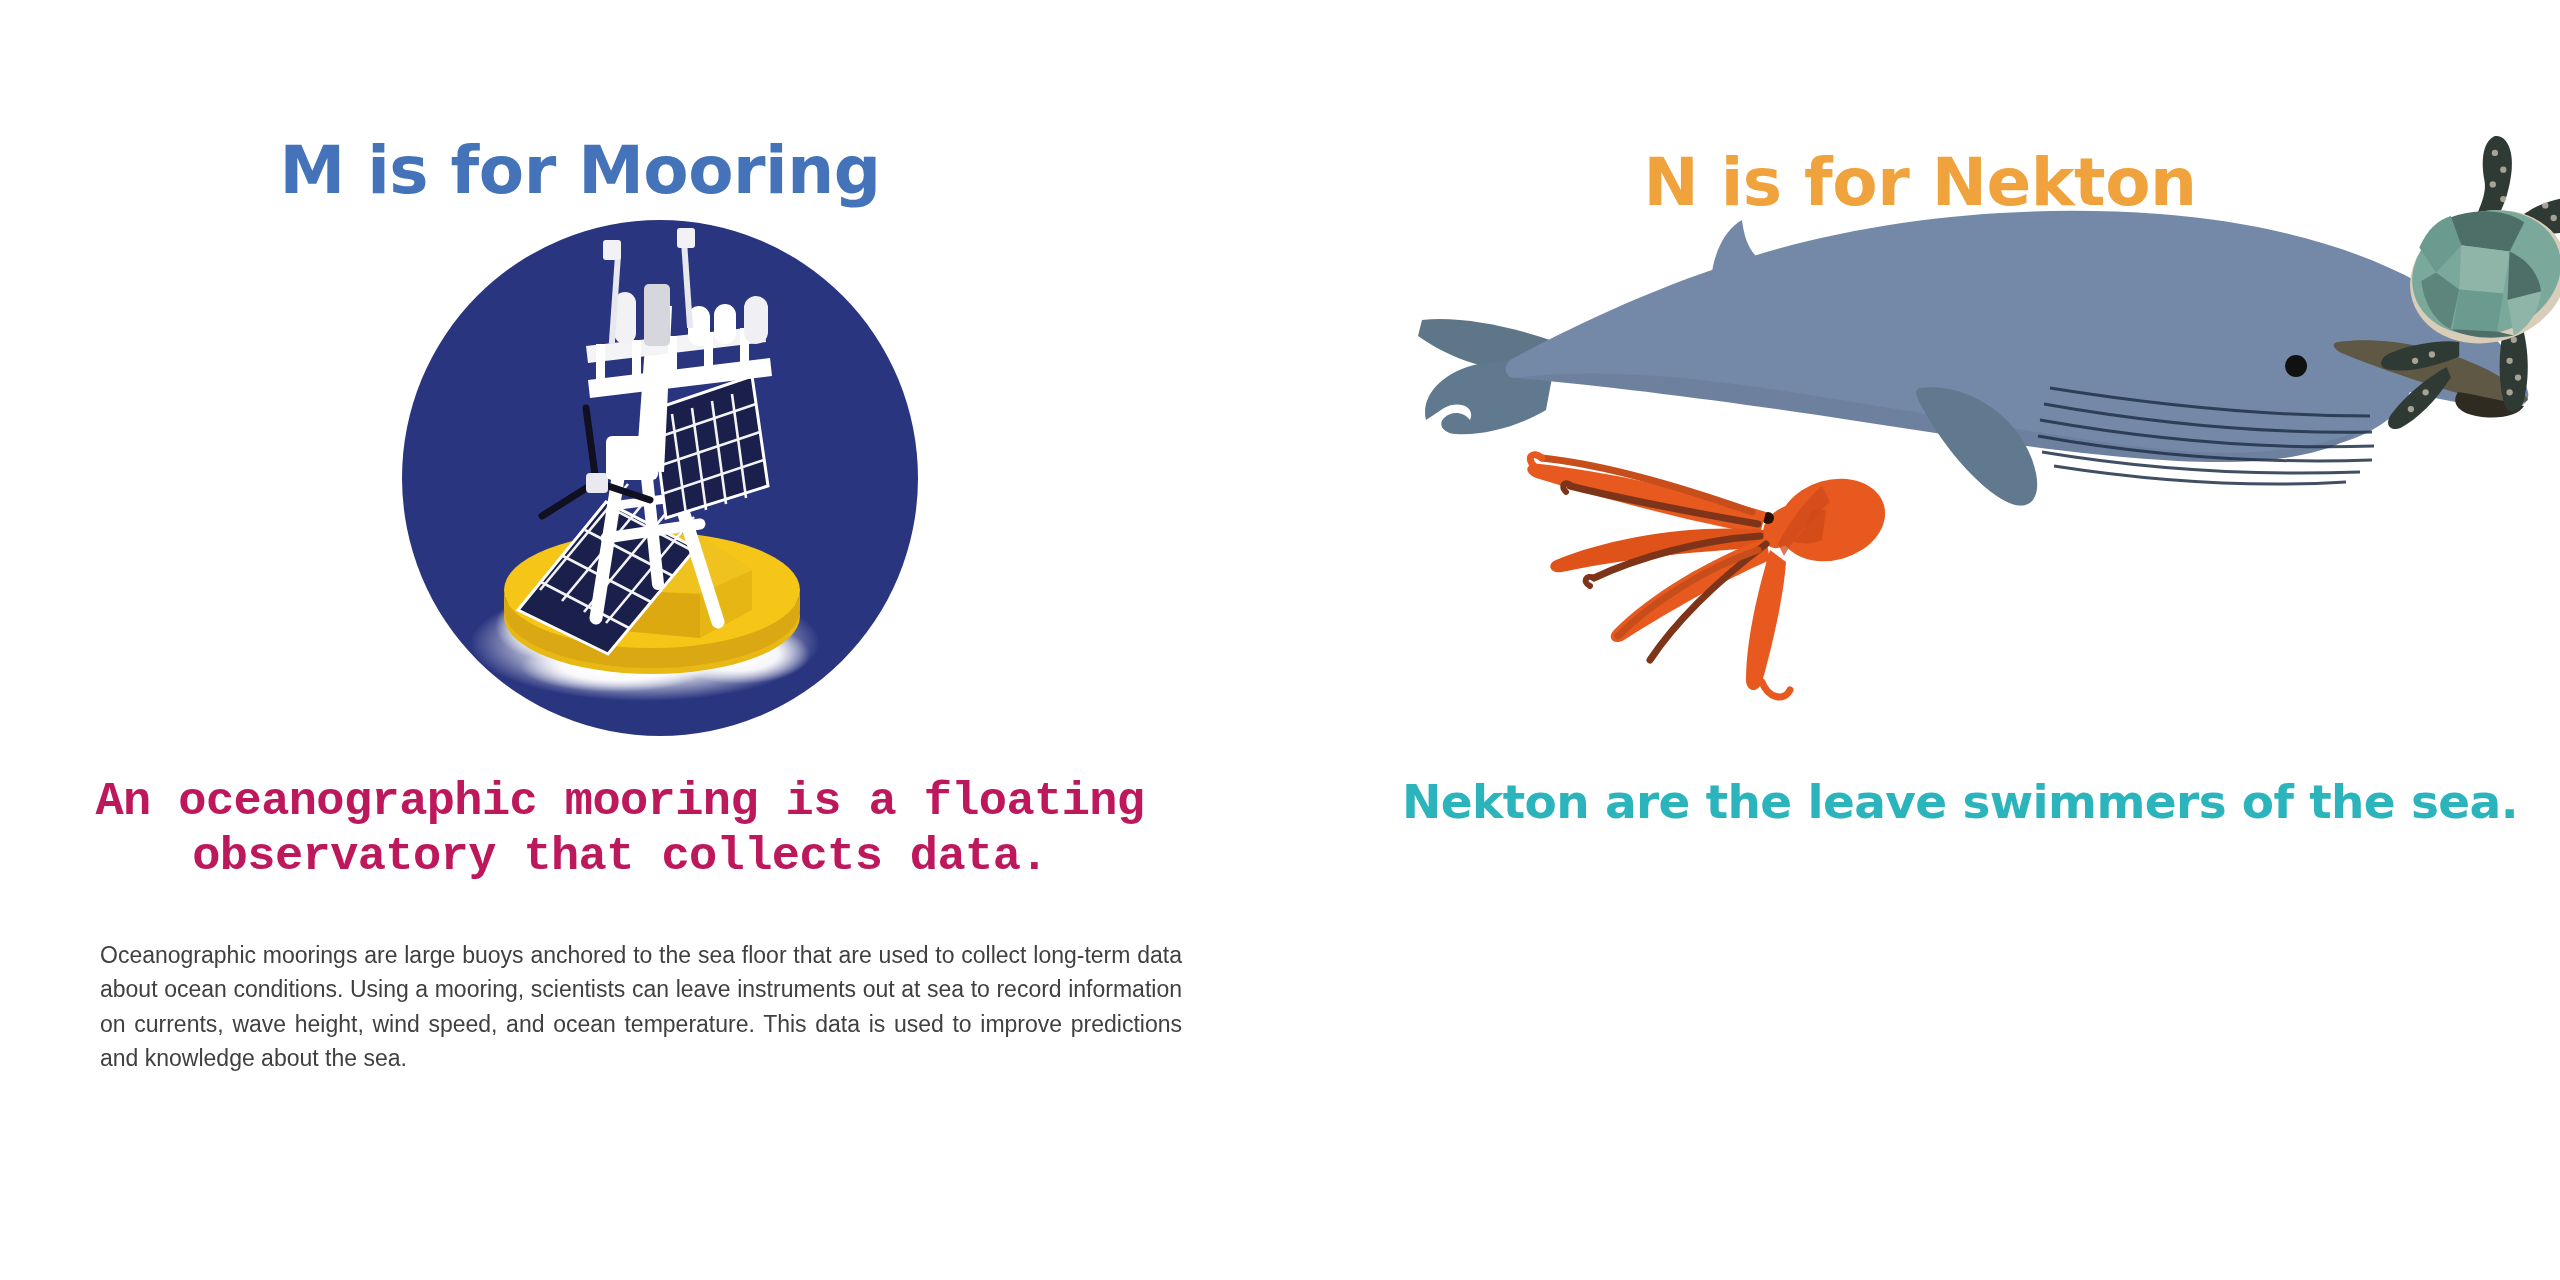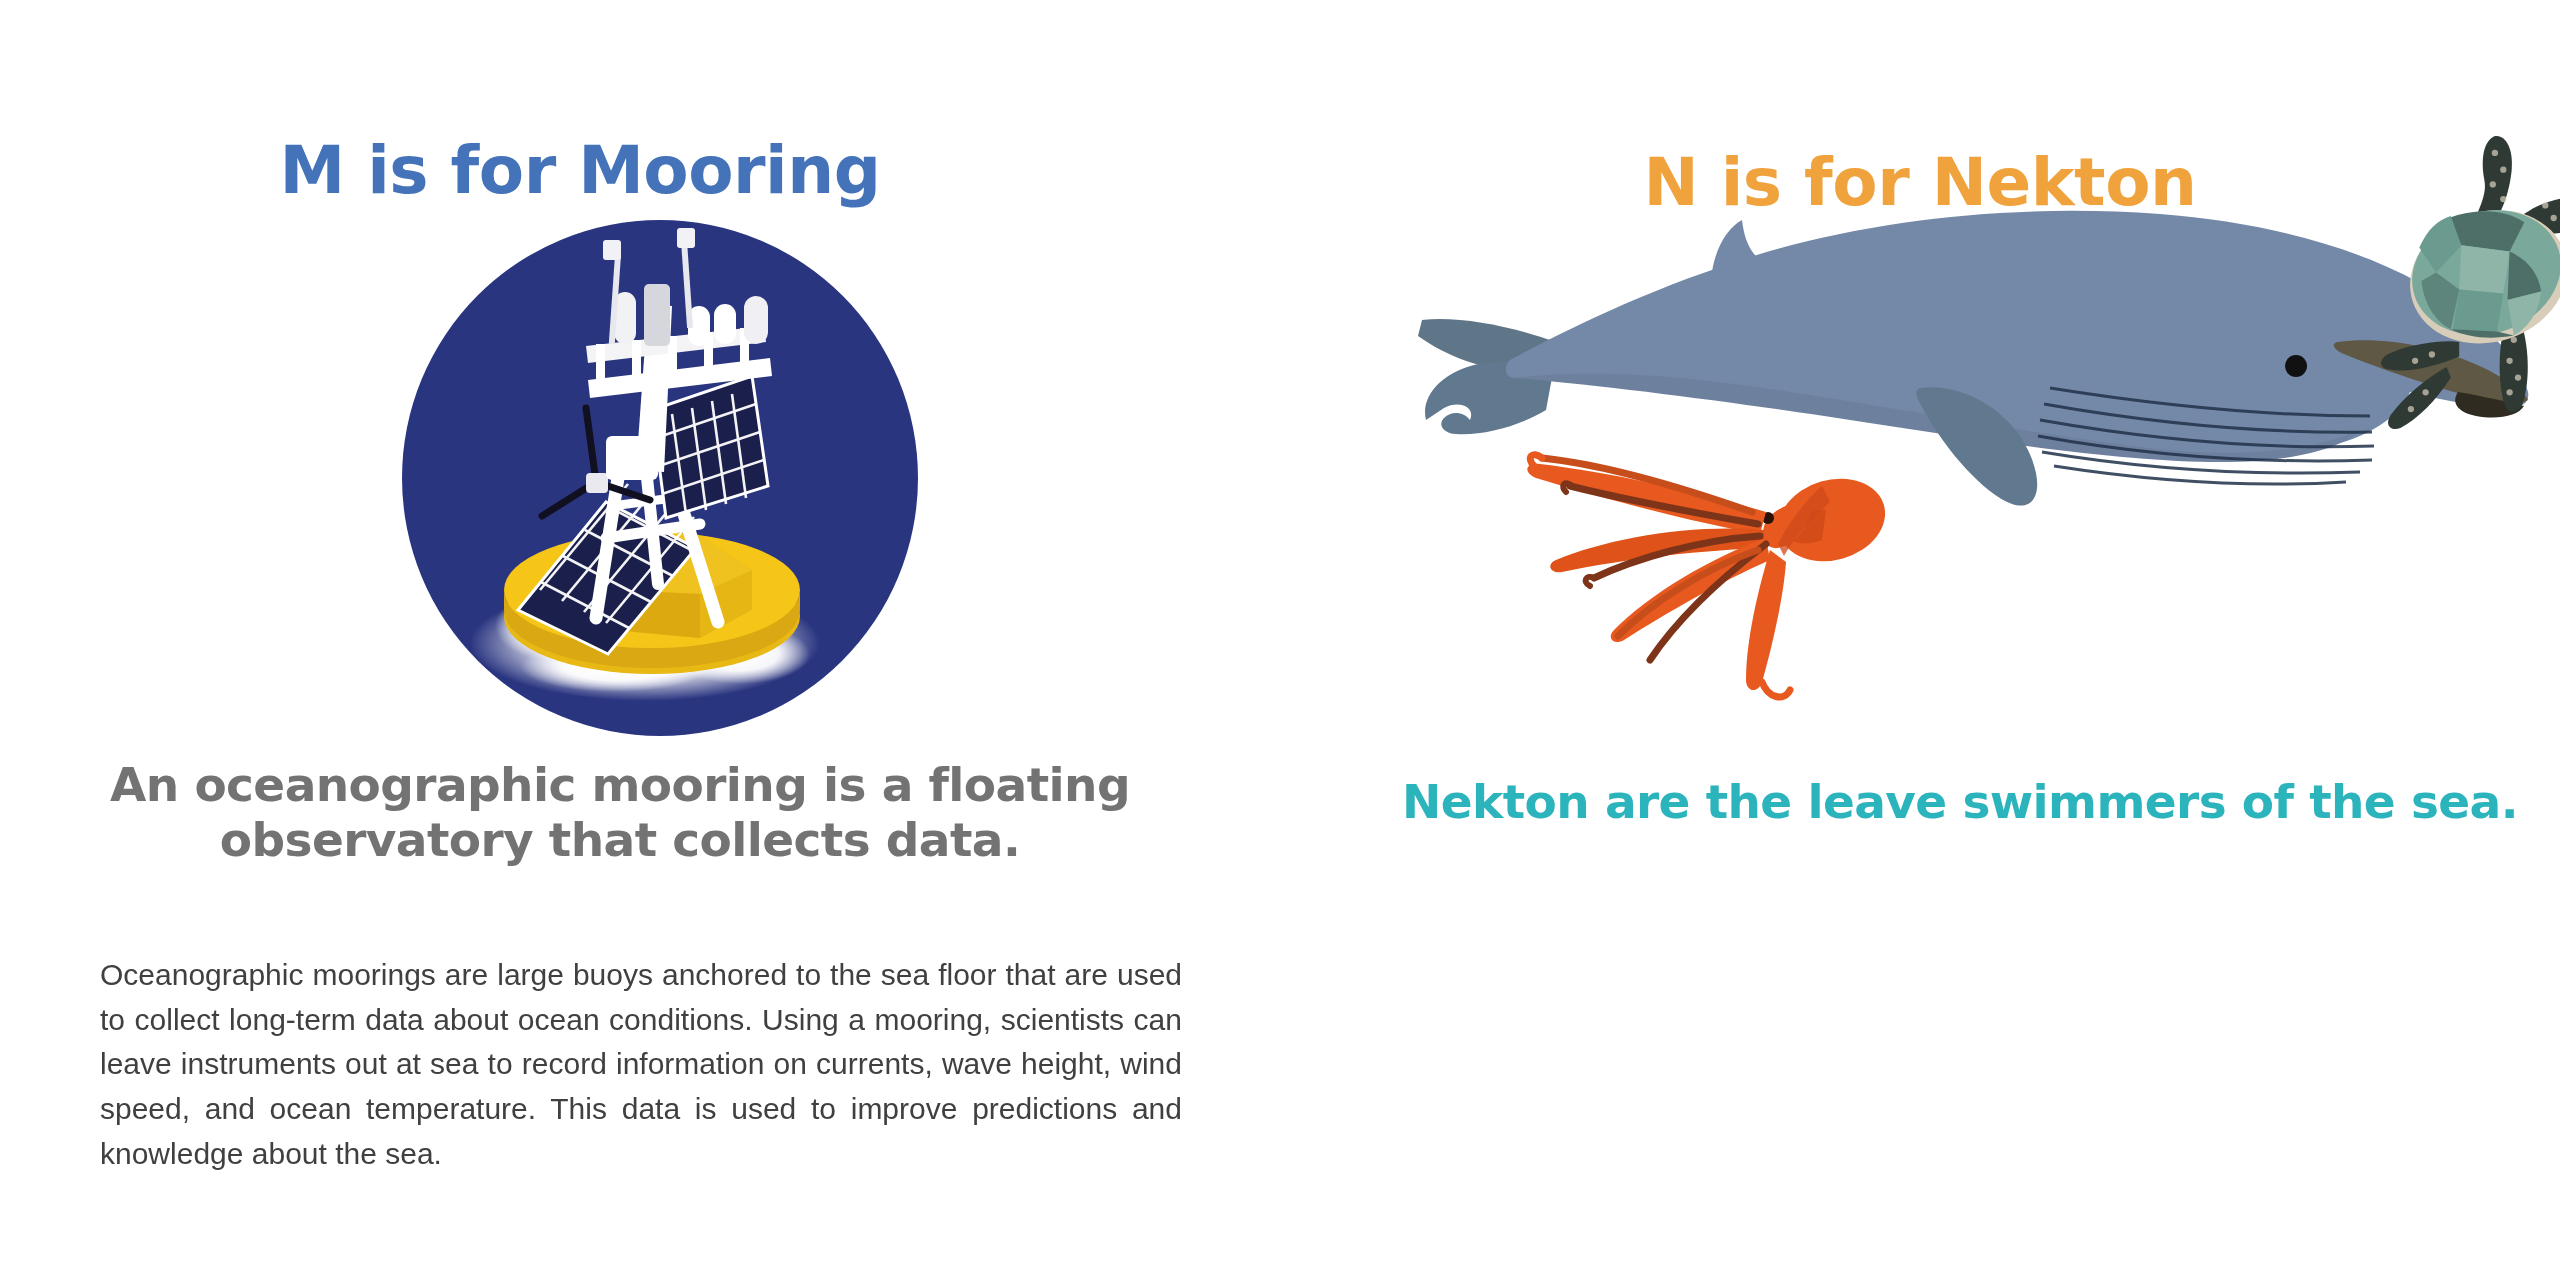--- a/index.html
+++ b/index.html
@@ -56,43 +56,43 @@
   .headline {
     position: absolute;
     text-align: center;
     font-weight: bold;
     font-family: "DejaVu Sans", sans-serif;
     line-height: 1.16;
     font-size: 47px;
     letter-spacing: -0.6px;
   }
   .headline-left {
-    color: #737373;
-    top: 758px;
+    color: #be185d;
+    top: 775px;
     left: 60px;
     width: 1120px;
+    font-family: Liberation Mono, monospace;
   }
   .headline-right {
     color: #2cb4bd;
     top: 775px;
     left: 120px;
     width: 1120px;
   }
 
   
   .body-text {
     position: absolute;
-    font-size: 30px;
+    font-size: 23px;
     line-height: 1.49;
     color: #404040;
     text-align: justify;
     text-align-last: left;
     font-family: "Liberation Sans", sans-serif;
     font-weight: 400;
-    margin-top: 15px;
   }
   .body-left {
     top: 938px;
     left: 100px;
     width: 1082px;
   }
 
   
   .mooring-art {
     position: absolute;

